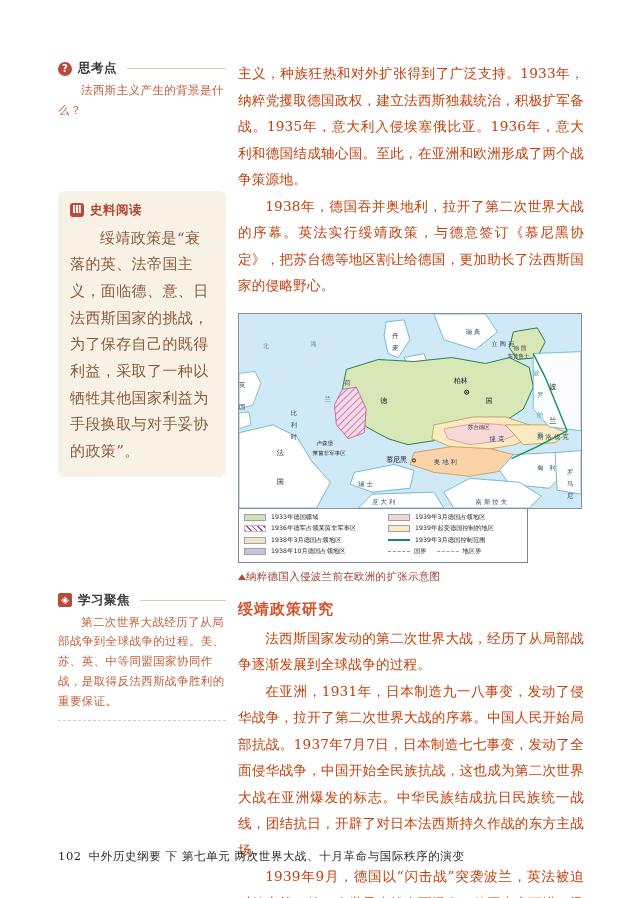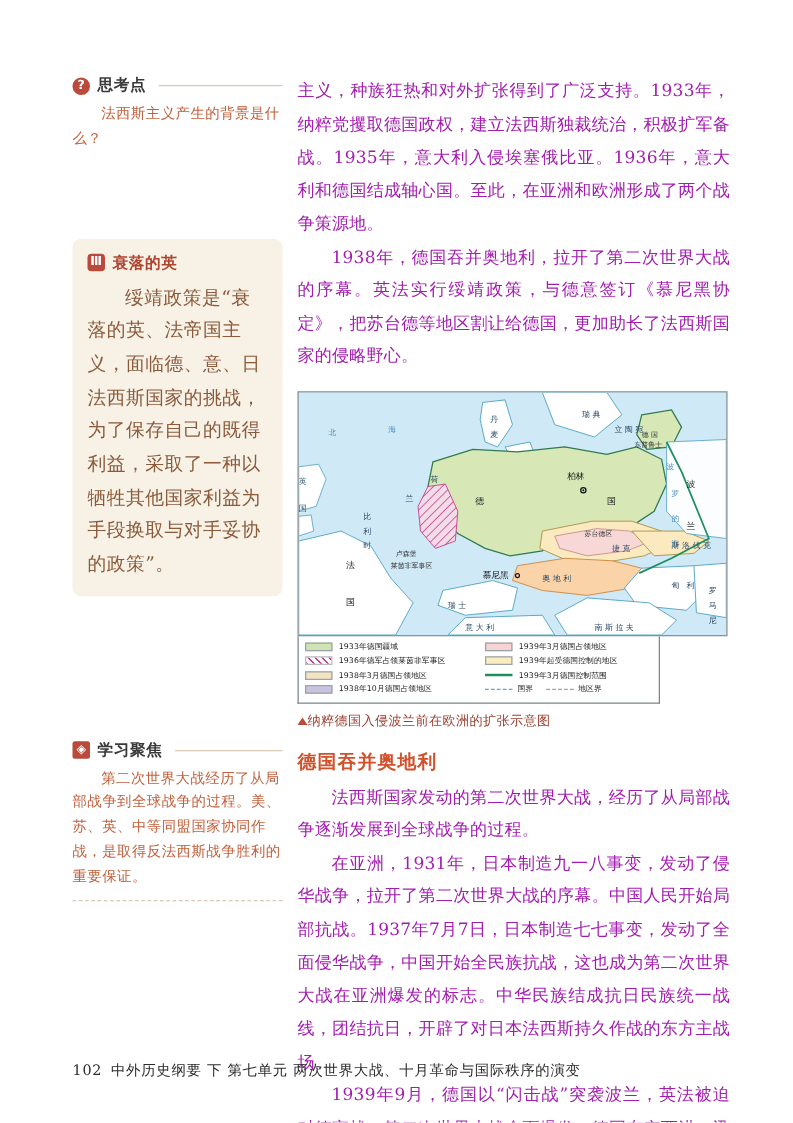--- a/index.html
+++ b/index.html
@@ -110,21 +110,21 @@
     position: absolute;
     left: 238px;
     top: 60px;
     width: 346px;
   }
 
   .para {
     font-family: "DejaVu Serif", "Liberation Serif", serif;
     font-size: 13.6px;
     line-height: 1.95;
-    color: #a21caf;
+    color: #c2410c;
     text-align: justify;
     text-justify: inter-ideograph;
     letter-spacing: 0.2px;
   }
   .para.indent { text-indent: 2em; }
 
   .section-title {
     color: #d2502a;
     font-size: 15px;
     font-weight: bold;
@@ -250,21 +250,21 @@
         <span class="badge">?</span>
         <span class="note-title">思考点</span>
         <span class="rule"></span>
       </div>
       <div class="note-body">法西斯主义产生的背景是什么？</div>
     </div>
 
     <div class="note-block panel" style="margin-top:70px;">
       <div class="note-head">
         <span class="badge flower">Ⅲ</span>
-        <span class="note-title">衰落的英</span>
+        <span class="note-title">史料阅读</span>
       </div>
       <div class="note-body">绥靖政策是“衰落的英、法帝国主义，面临德、意、日法西斯国家的挑战，为了保存自己的既得利益，采取了一种以牺牲其他国家利益为手段换取与对手妥协的政策”。</div>
     </div>
 
     <div class="note-block" style="margin-top:115px;">
       <div class="note-head">
         <span class="badge sq">◈</span>
         <span class="note-title">学习聚焦</span>
         <span class="rule"></span>
       </div>
@@ -421,21 +421,21 @@
           </div>
         </div>
       </div>
 
       <div class="fig-caption">
         <span class="tri"></span>
         <span>纳粹德国入侵波兰前在欧洲的扩张示意图</span>
       </div>
     </div>
 
-    <h2 class="section-title">德国吞并奥地利</h2>
+    <h2 class="section-title">绥靖政策研究</h2>
 
     <p class="para indent" style="margin:0;">法西斯国家发动的第二次世界大战，经历了从局部战争逐渐发展到全球战争的过程。</p>
     <p class="para indent" style="margin:0;">在亚洲，1931年，日本制造九一八事变，发动了侵华战争，拉开了第二次世界大战的序幕。中国人民开始局部抗战。1937年7月7日，日本制造七七事变，发动了全面侵华战争，中国开始全民族抗战，这也成为第二次世界大战在亚洲爆发的标志。中华民族结成抗日民族统一战线，团结抗日，开辟了对日本法西斯持久作战的东方主战场。</p>
     <p class="para indent" style="margin:0;">1939年9月，德国以“闪击战”突袭波兰，英法被迫对德宣战，第二次世界大战全面爆发。德国东突西进，迅速占领欧洲大部分地区，法国败降，英国坚持抵抗。1941年6月，德国入侵苏联，苏联战场成为抵抗纳粹德国的主战场。同</p>
   </div>
 
   <div class="footer">
     <span class="pg">102</span><span>中外历史纲要  下  第七单元   两次世界大战、十月革命与国际秩序的演变</span>
   </div>
 

